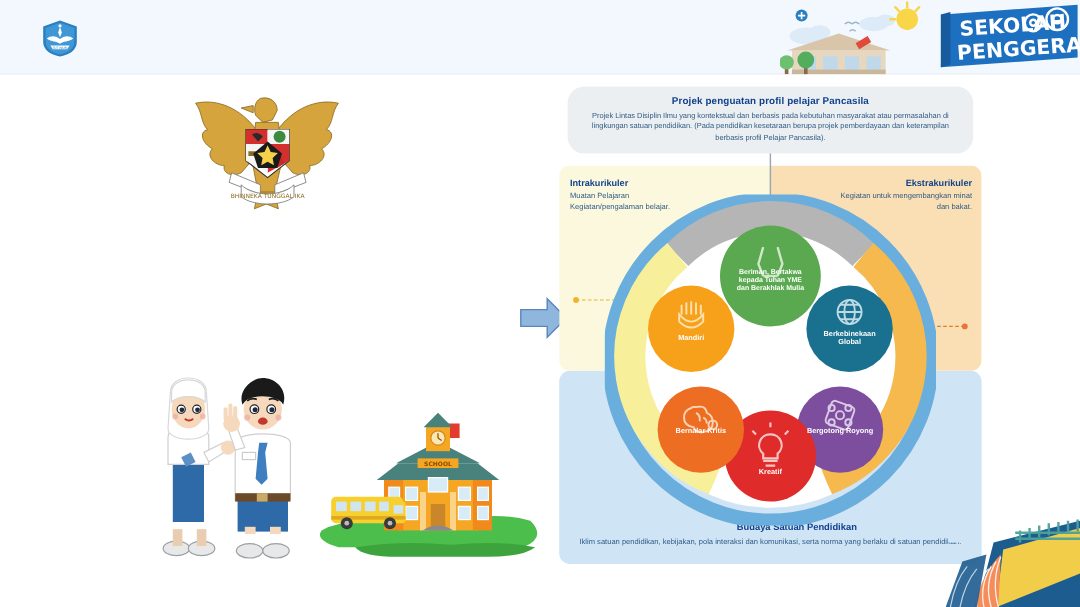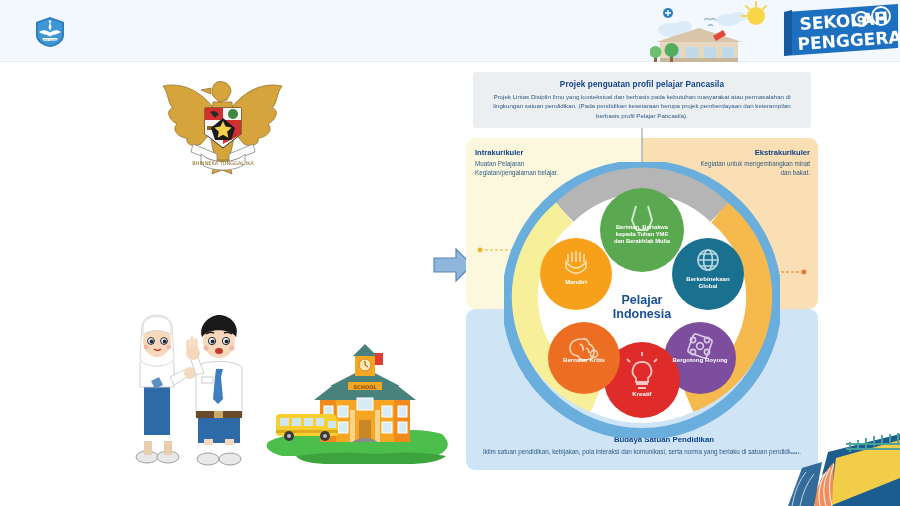--- a/index.html
+++ b/index.html
@@ -25,21 +25,21 @@
   .garuda { position: absolute; left: 155px; top: 72px; width: 135px; height: 105px; }
   .students { position: absolute; left: 126px; top: 305px; width: 145px; height: 165px; }
   .school   { position: absolute; left: 262px; top: 338px; width: 205px; height: 128px; }
   .big-arrow { position: absolute; left: 432px; top: 246px; width: 42px; height: 38px; }
 
   
   .panel { position: absolute; left: 466px; top: 72px; width: 352px; height: 398px; }
 
   .card-top {
     position: absolute; left: 7px; top: 0; width: 338px; height: 56px;
-    background: #eceff1; border-radius: 3px;
+    background: #eceff1; border-radius: 14px;
     padding: 8px 14px 0 14px; text-align: center;
   }
   .card-top .t { font-size: 8.2px; font-weight: bold; color: #10418c; letter-spacing: .1px; }
   .card-top .d { font-size: 6.2px; color: #2f5b86; line-height: 1.5; margin-top: 3px; }
 
   .card-mid {
     position: absolute; left: 0; top: 66px; width: 352px; height: 171px;
     border-radius: 9px; overflow: hidden;
   }
   .card-mid .half-l { position: absolute; left: 0; top: 0; width: 176px; height: 171px; background: #fbf8dd; }
@@ -441,24 +441,20 @@
       <div class="bub-label" style="left:176px; top:113px; width:56px; font-size:6.1px;">Berkebinekaan Global</div>
 
       <div class="bub-label" style="left:168px; top:194px; width:56px; font-size:6.1px;">Bergotong Royong</div>
 
       <div class="bub-label" style="left:110px; top:228px; width:56px; font-size:6.1px;">Kreatif</div>
 
       <div class="bub-label" style="left:52px; top:194px; width:56px; font-size:6.1px;">Bernalar Kritis</div>
 
       <div class="bub-label" style="left:44px; top:116px; width:56px; font-size:6.1px;">Mandiri</div>
 
-      <div class="center-label" style="left:88px; top:131px; width:100px;">
-        <div>Pelajar</div>
-        <div>Indonesia</div>
-      </div>
     </div>
   </div>
 
   <div class="deco-sq"></div>
   <div class="deco">
     <svg width="112" height="88" viewBox="0 0 112 88">
       <path d="M26 88 L40 34 L112 16 L112 88 Z" fill="#1d5c8f"></path>
       <path d="M42 88 L48 40 L112 22 L112 60 Z" fill="#f2cd4a"></path>
       <path d="M44 88 L46 44 Q30 60 24 88 Z" fill="#f58d5a"></path>
       <g stroke="#ffffff" stroke-width="1.1" fill="none" opacity=".85">

